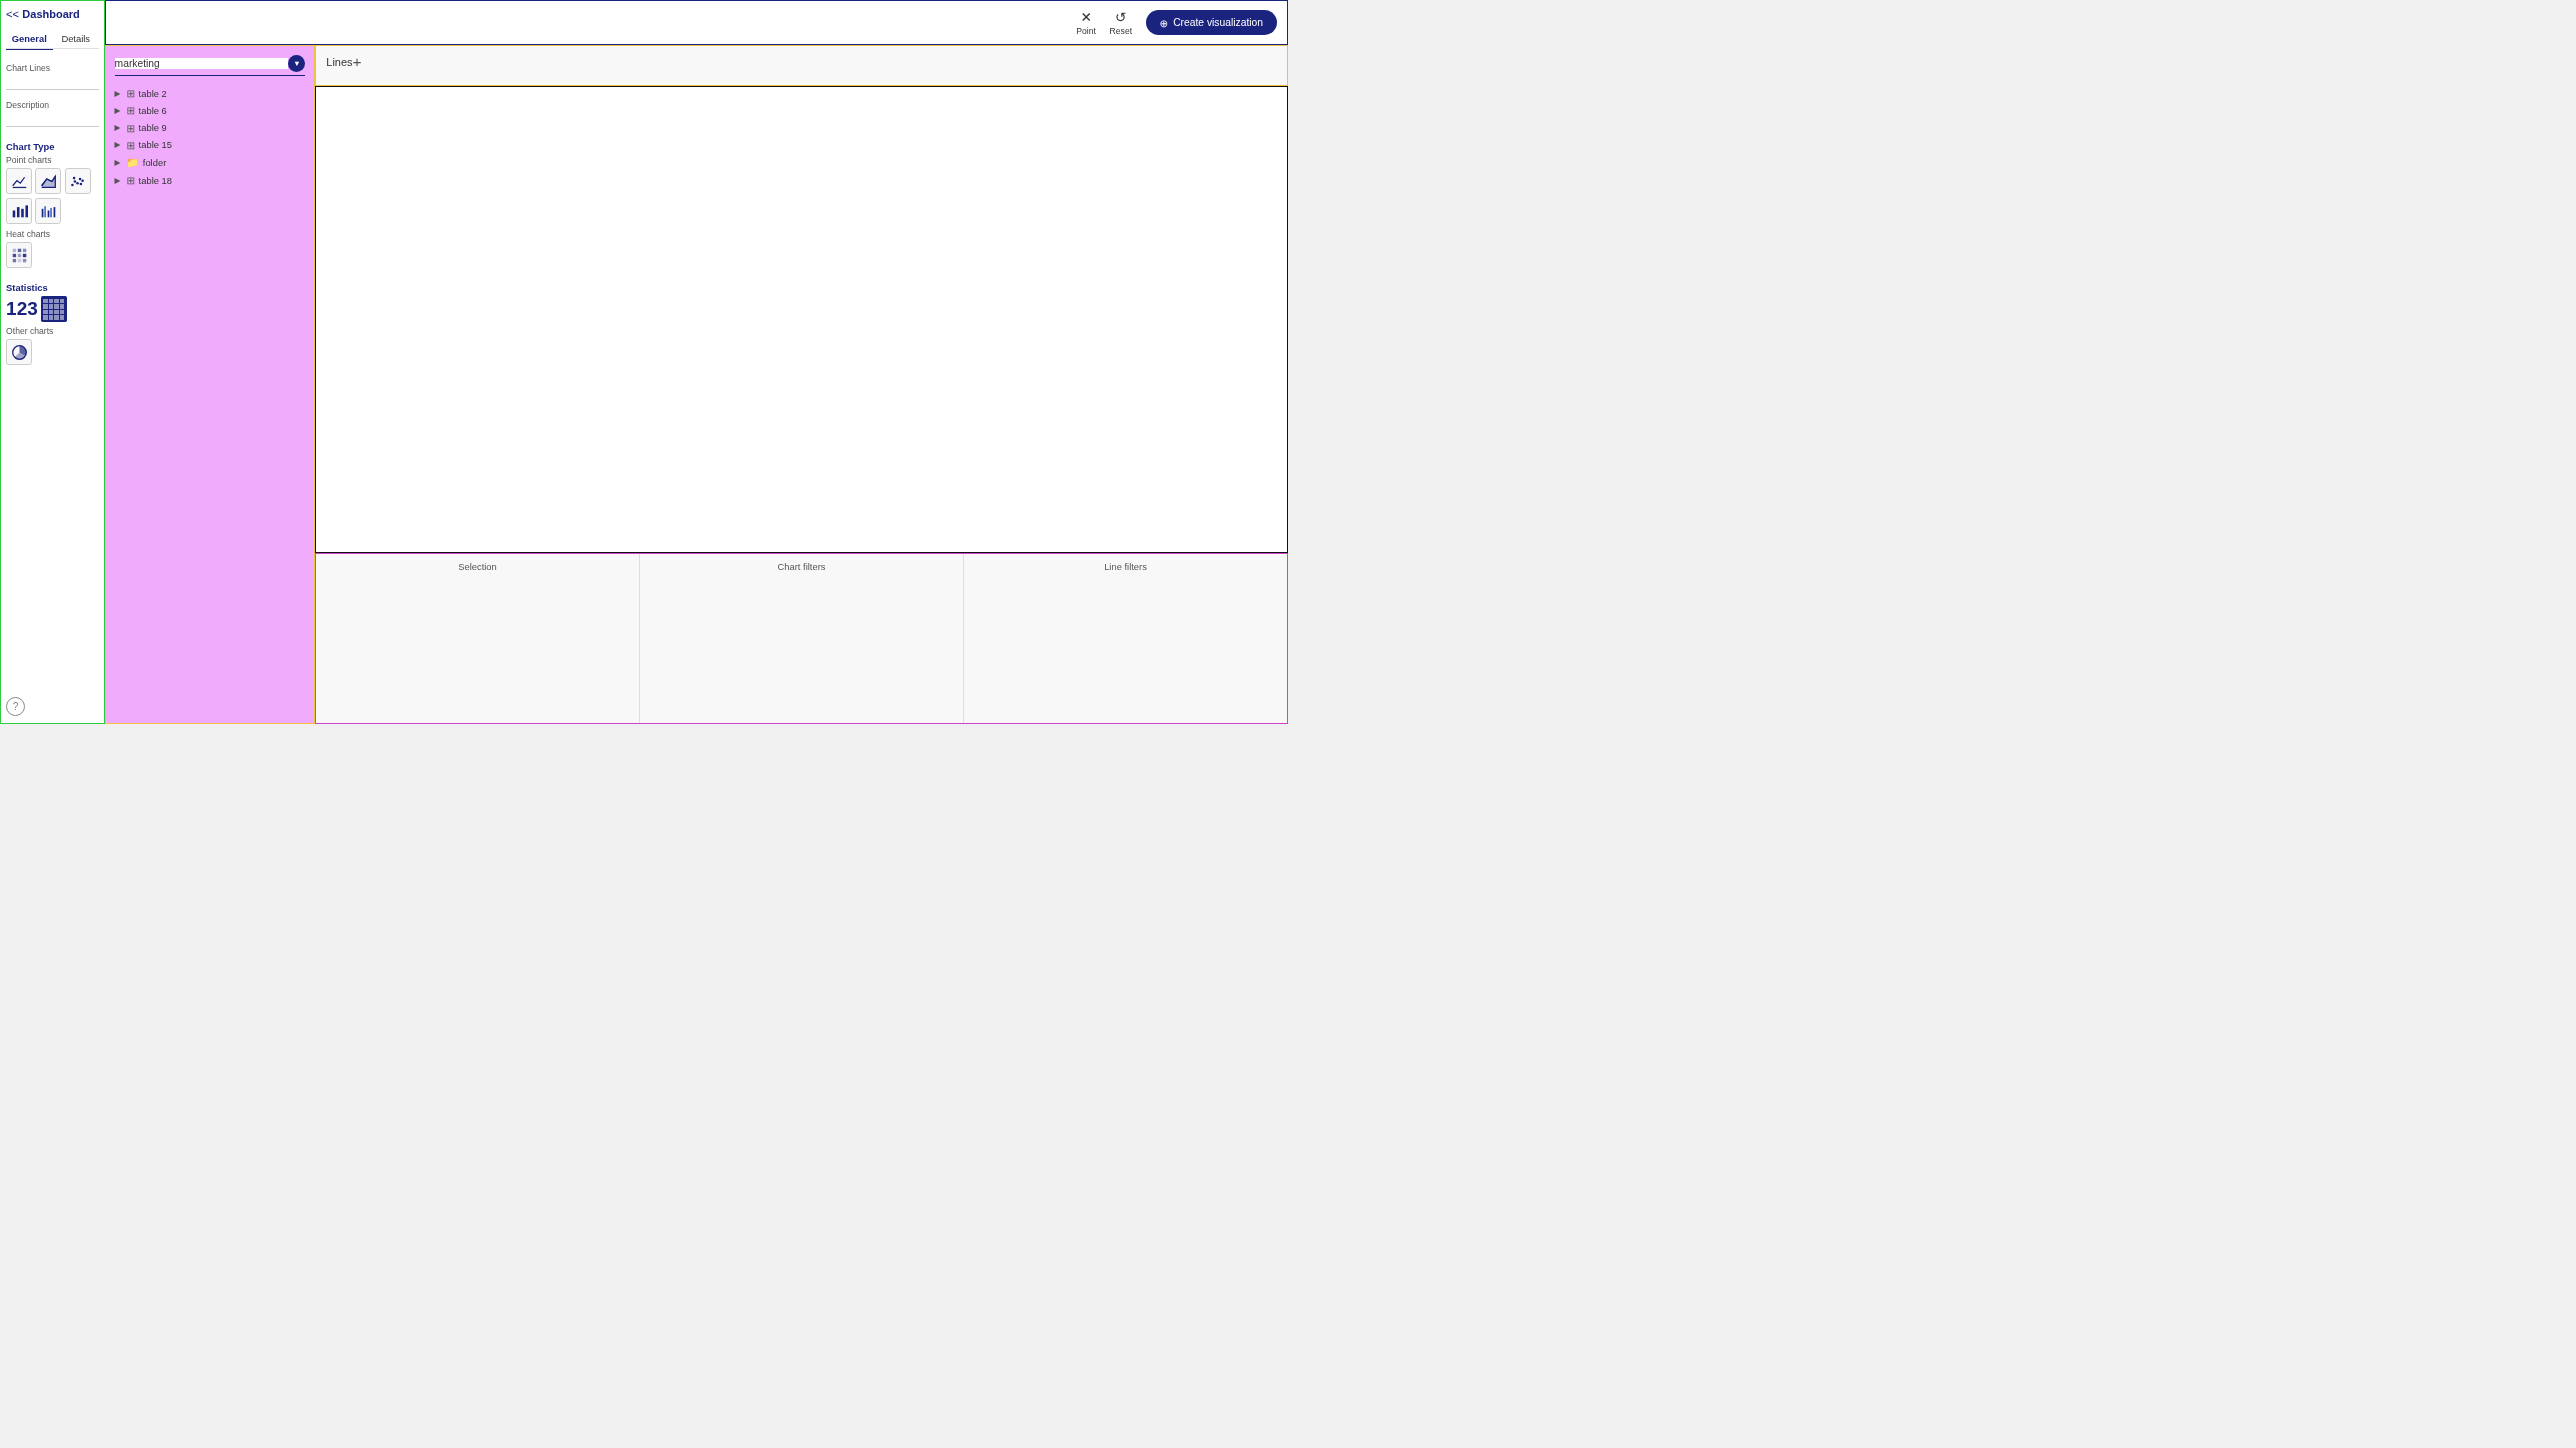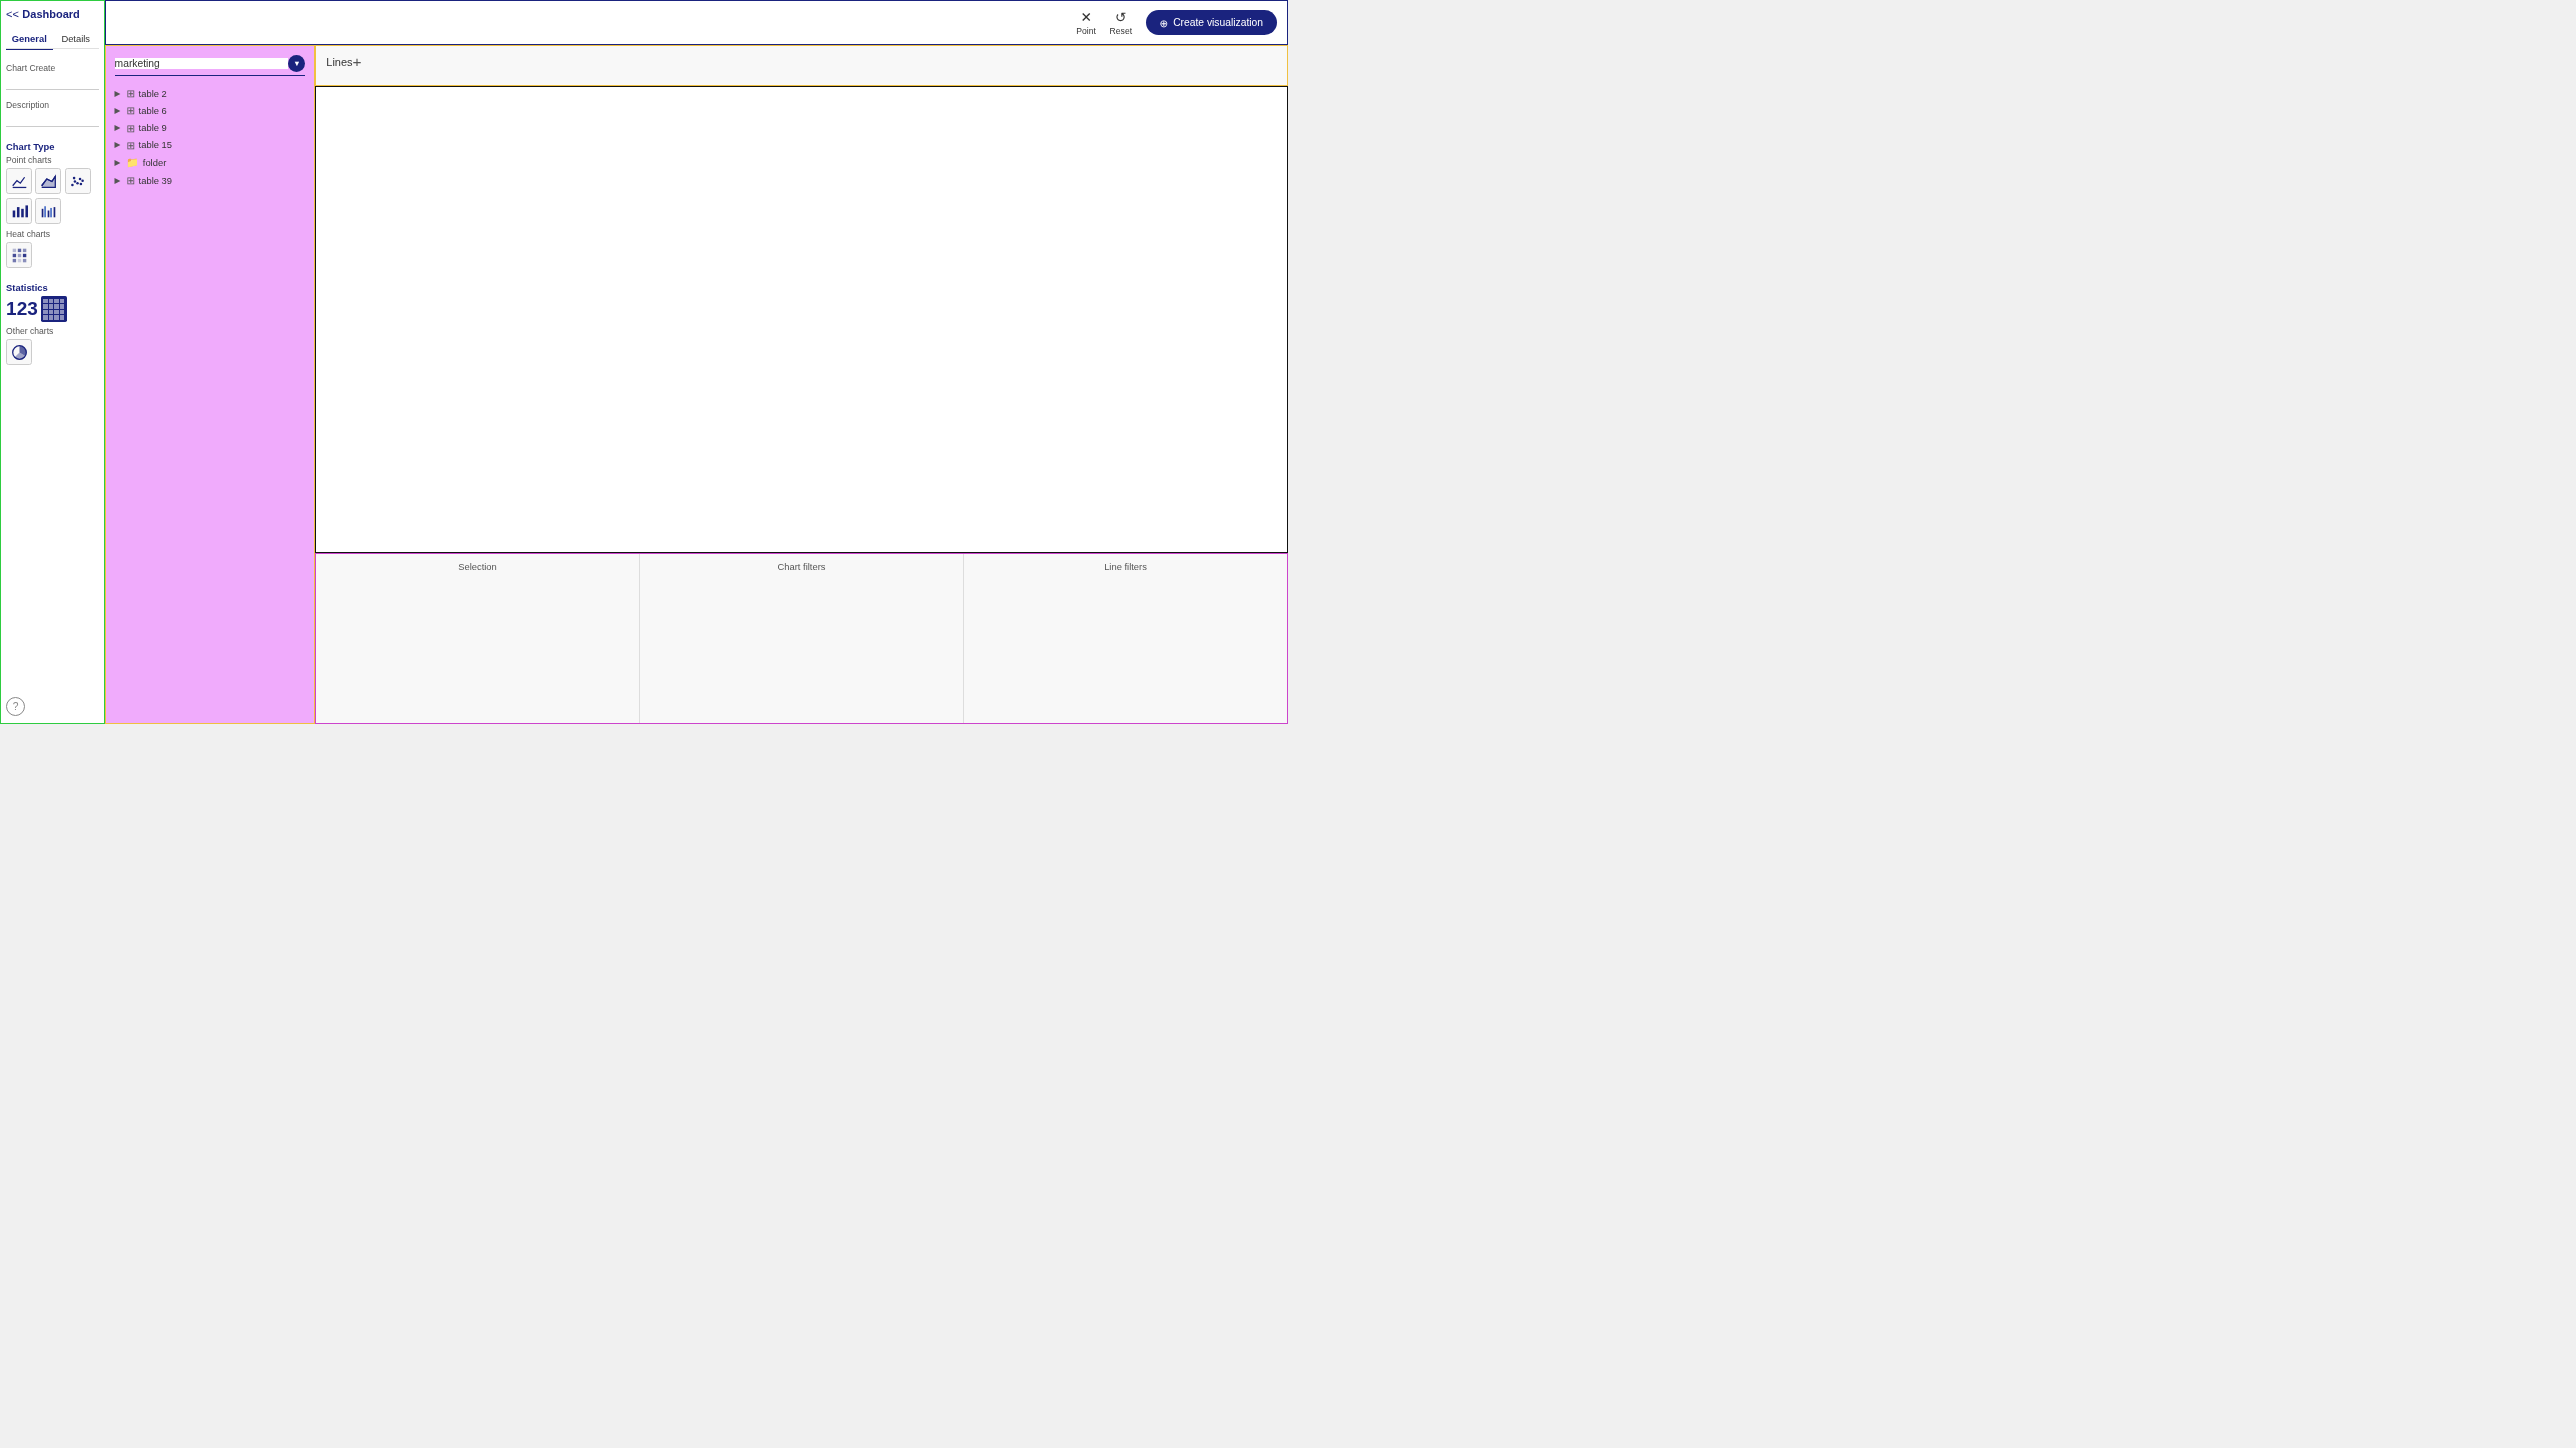--- a/index.html
+++ b/index.html
@@ -385,21 +385,21 @@
   <div class="sidebar-header">
     <span class="back-arrow">&lt;&lt;</span>
     <span class="sidebar-header-title">Dashboard</span>
   </div>
 
   <div class="sidebar-tabs">
     <div class="sidebar-tab active">General</div>
     <div class="sidebar-tab">Details</div>
   </div>
 
-  <div class="sidebar-label">Chart Create</div>
+  <div class="sidebar-label">Chart Lines</div>
   <input class="sidebar-input" type="text" value="" style="">
 
   <div class="sidebar-label">Description</div>
   <input class="sidebar-input" type="text" value="" style="">
 
   <div class="section-title">Chart Type</div>
   <div class="subsection-title">Point charts</div>
 
   <div class="chart-type-grid">
 
@@ -550,21 +550,21 @@
         <span>table 15</span>
       </div>
       <div class="tree-item">
         <span class="tree-arrow">▶</span>
         <span class="tree-icon">📁</span>
         <span>folder</span>
       </div>
       <div class="tree-item">
         <span class="tree-arrow">▶</span>
         <span class="tree-icon">⊞</span>
-        <span>table 39</span>
+        <span>table 18</span>
       </div>
     </div>
 
     <div class="right-panel">
 
       <div class="lines-panel">
         <div class="lines-header">
           <span class="lines-title">Lines</span>
           <button class="lines-add-btn">+</button>
         </div>

